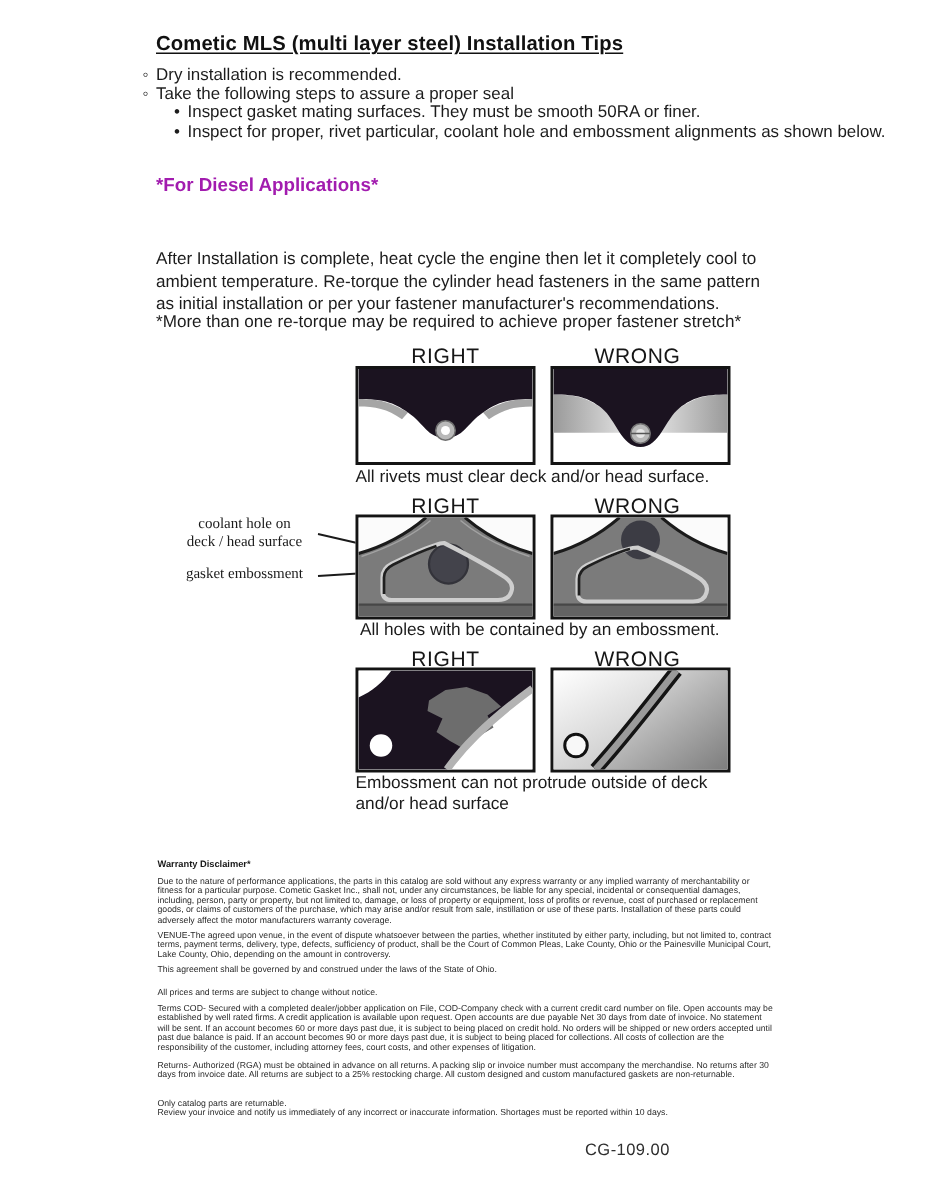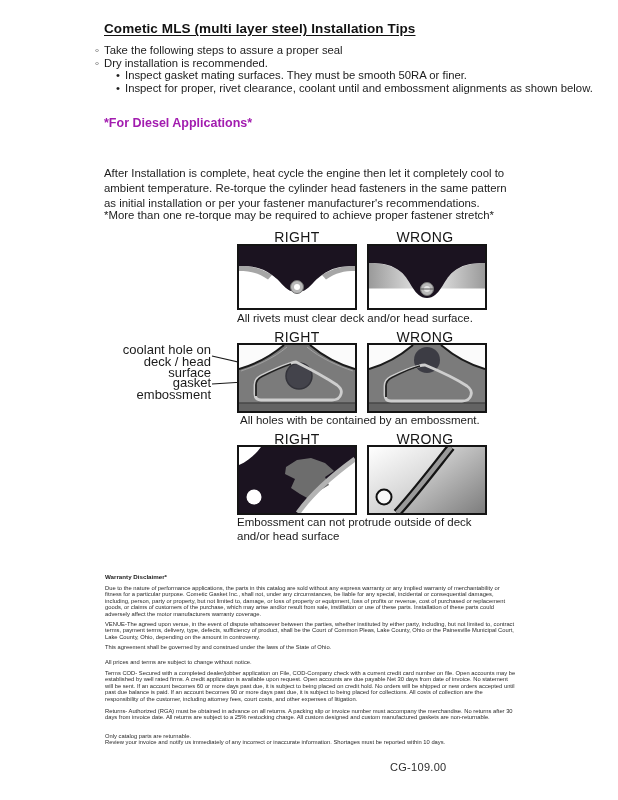--- a/index.html
+++ b/index.html
@@ -25,39 +25,39 @@
   .para2 { top:166px; width:408px; }
   .note  { top:208px; width:420px; }
 
   .dg-label { font-size:14px; letter-spacing:0.4px; color:#161616; text-align:center; width:120px; }
   .dg-label.w { width:120px; }
   .dg-box { width:116px; height:62px; border:2px solid #141414; background:#fff; }
   .dg-box.tall { height:66px; }
   .dg-box svg { display:block; width:100%; height:100%; }
   .dg-caption { font-size:11.5px; line-height:13.5px; color:#1b1b1b; }
 
-  .callout { font-size:13px; line-height:11.5px; color:#1b1b1b; text-align:right; width:96px; }
+  .callout { font-size:10px; line-height:11.5px; color:#1b1b1b; text-align:center; width:96px;font-family:Liberation Serif, serif; }
 
   .legal { left:105px; width:412px; font-size:5.8px; line-height:6.4px; color:#2a2a2a; }
   .legal-heading { font-weight:bold; font-size:6.2px; color:#1a1a1a; }
 
   .doc-number { left:390px; top:761px; font-size:11px; color:#2e2e2e; letter-spacing:0.3px; }
 </style>
 </head>
 <body>
 
 <div class="page">
 
   <div class="abs doc-title">Cometic MLS (multi layer steel) Installation Tips</div>
 
   <div class="abs tips">
+    <div class="tip-line"><span class="tip-marker">◦</span><span>Dry installation is recommended.</span></div>
     <div class="tip-line"><span class="tip-marker">◦</span><span>Take the following steps to assure a proper seal</span></div>
-    <div class="tip-line"><span class="tip-marker">◦</span><span>Dry installation is recommended.</span></div>
     <div class="tip-line sub"><span class="tip-marker">•</span><span>Inspect gasket mating surfaces.  They must be smooth 50RA or finer.</span></div>
-    <div class="tip-line sub"><span class="tip-marker">•</span><span>Inspect for proper, rivet clearance, coolant until and embossment alignments as shown below.</span></div>
+    <div class="tip-line sub"><span class="tip-marker">•</span><span>Inspect for proper, rivet particular, coolant hole and embossment alignments as shown below.</span></div>
   </div>
 
   <div class="abs diesel-heading">*For Diesel Applications*</div>
   <div class="abs body-para para2">After Installation is complete, heat cycle the engine then let it completely cool to ambient temperature. Re-torque the cylinder head fasteners in the same pattern as initial installation or per your fastener manufacturer's recommendations.</div>
   <div class="abs body-para note">*More than one re-torque may be required to achieve proper fastener stretch*</div>
 
   <div class="abs dg-label" style="left:237px; top:229px;">RIGHT</div>
   <div class="abs dg-label w" style="left:365px; top:229px;">WRONG</div>
 
   <div class="abs dg-box" style="left:237px; top:244px;">

